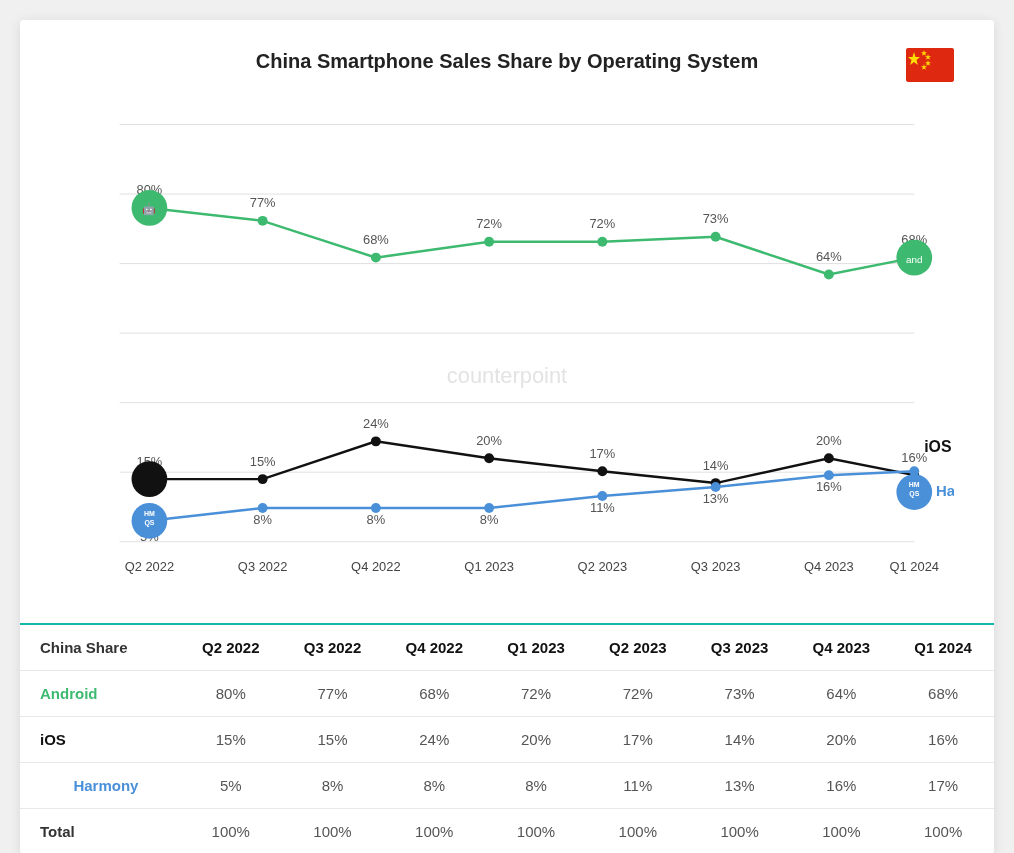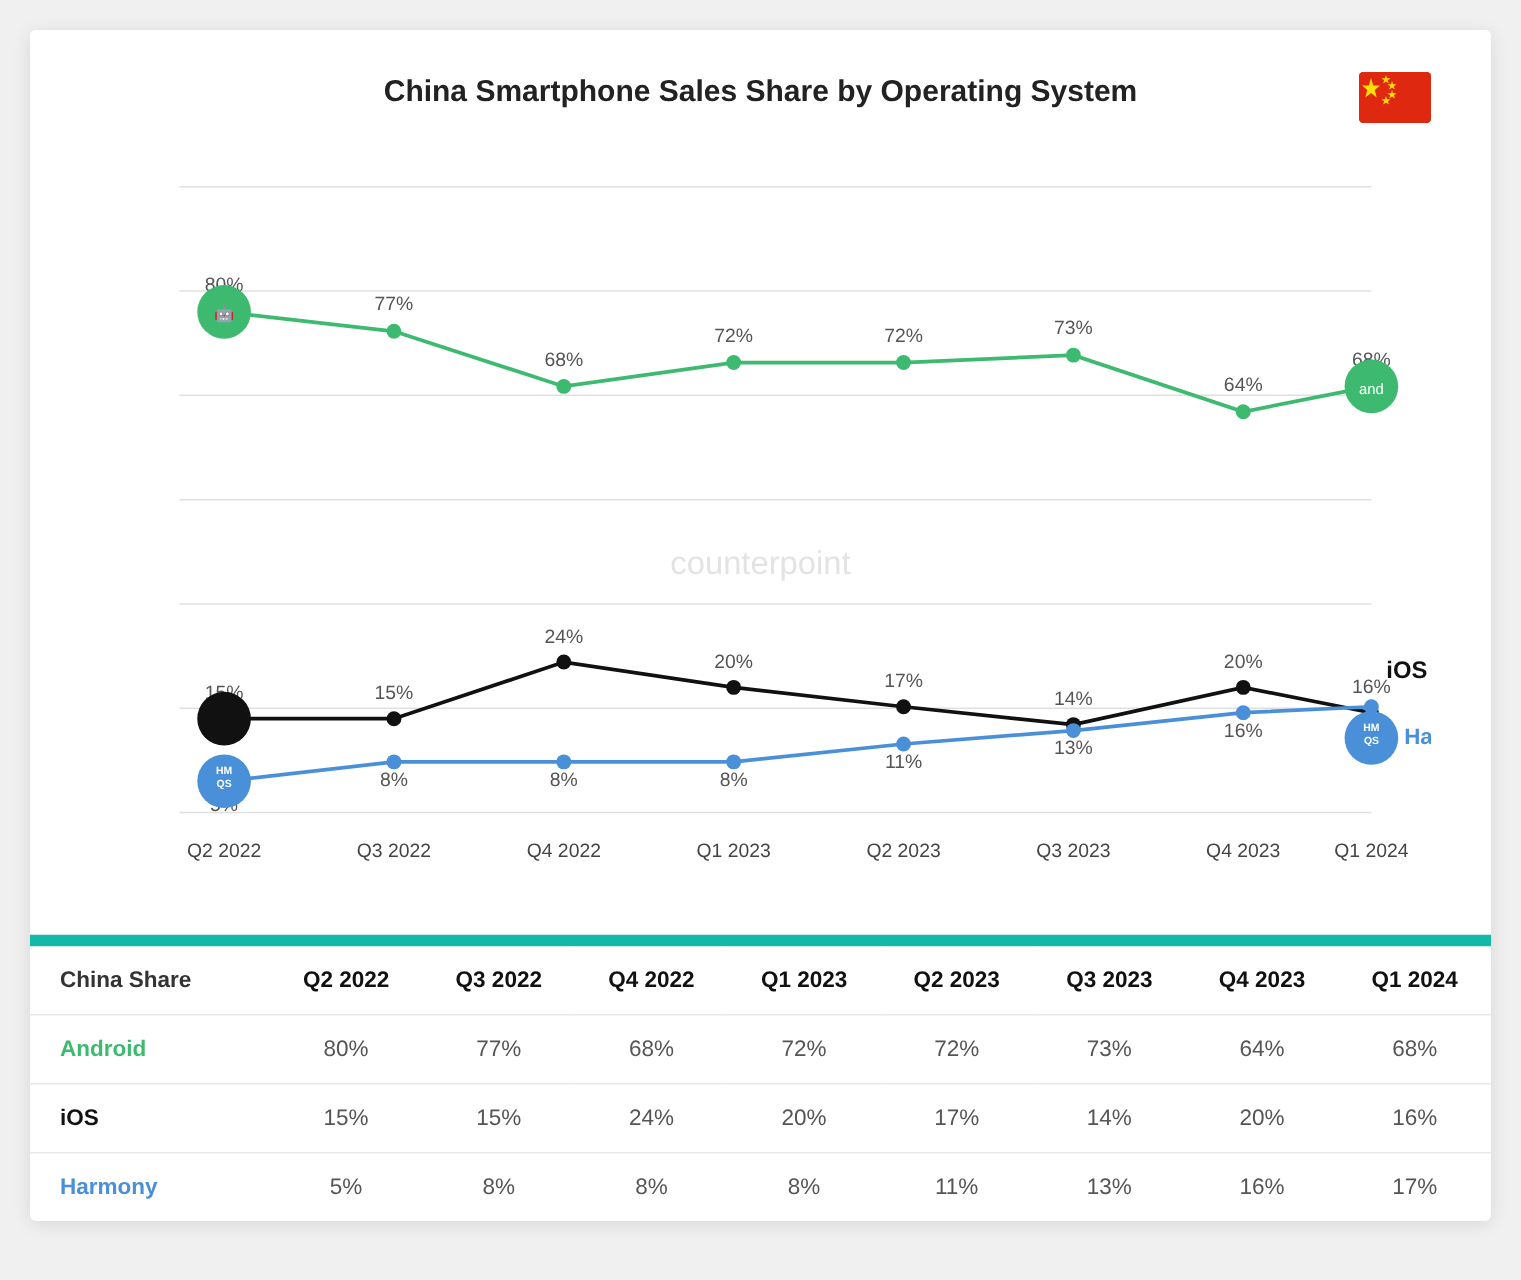--- a/index.html
+++ b/index.html
@@ -45,21 +45,21 @@
     .chart-area {
       position: relative;
       width: 100%;
       height: 510px;
     }
     svg.chart-svg {
       width: 100%;
       height: 100%;
     }
     .table-section {
-      border-top: 8px solid #14b8a6;
+      border-top: 2px solid #14b8a6;
       width: 100%;
     }
     table {
       width: 100%;
       border-collapse: collapse;
     }
     th, td {
       text-align: center;
       padding: 14px 8px;
       font-size: 15px;
@@ -242,26 +242,37 @@
             <td>15%</td>
             <td>15%</td>
             <td>24%</td>
             <td>20%</td>
             <td>17%</td>
             <td>14%</td>
             <td>20%</td>
             <td>16%</td>
           </tr>
           <tr>
-            <td style="color: rgb(74, 144, 217);">Harmony</td>
+            <td style="color: rgb(74, 144, 217); text-align: center;">Harmony</td>
             <td>5%</td>
             <td>8%</td>
             <td>8%</td>
             <td>8%</td>
             <td>11%</td>
             <td>13%</td>
             <td>16%</td>
             <td>17%</td>
           </tr>
+          <tr>
+            <td style="font-weight: 600;">Total</td>
+            <td>100%</td>
+            <td>100%</td>
+            <td>100%</td>
+            <td>100%</td>
+            <td>100%</td>
+            <td>100%</td>
+            <td>100%</td>
+            <td>100%</td>
+          </tr>
         </tbody>
     </table>
   </div>
 </div>
 
 </body></html>

